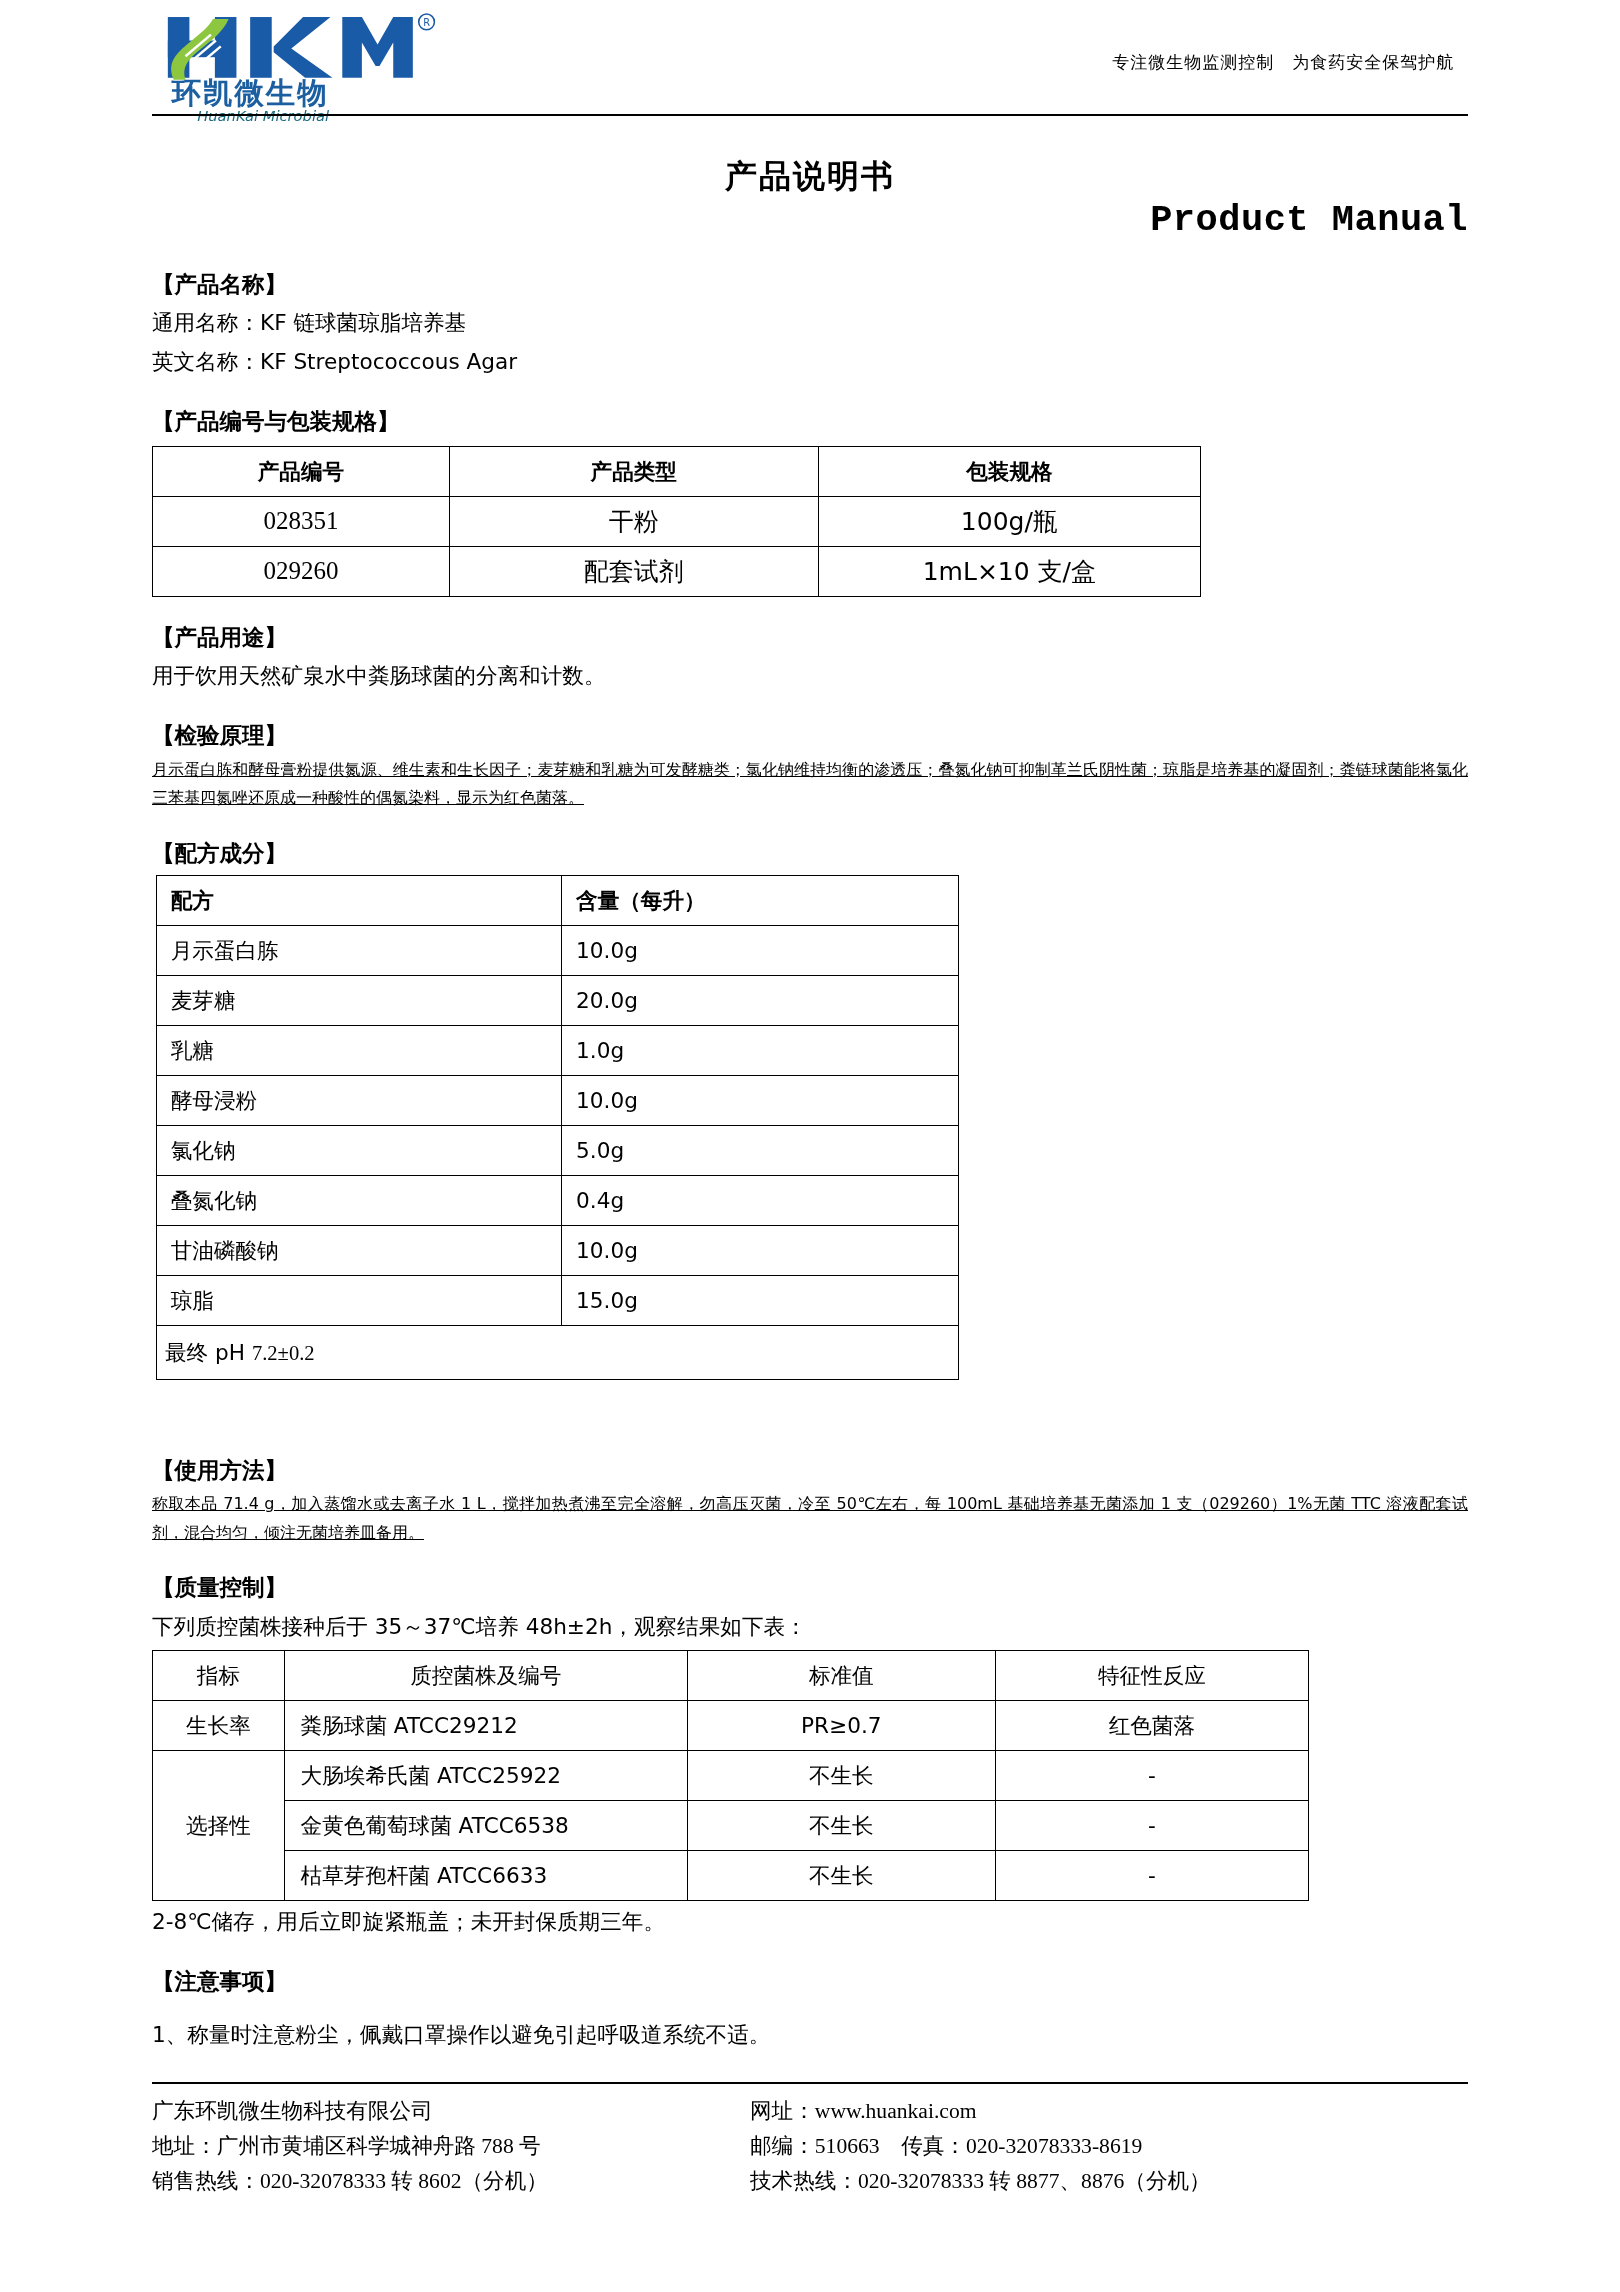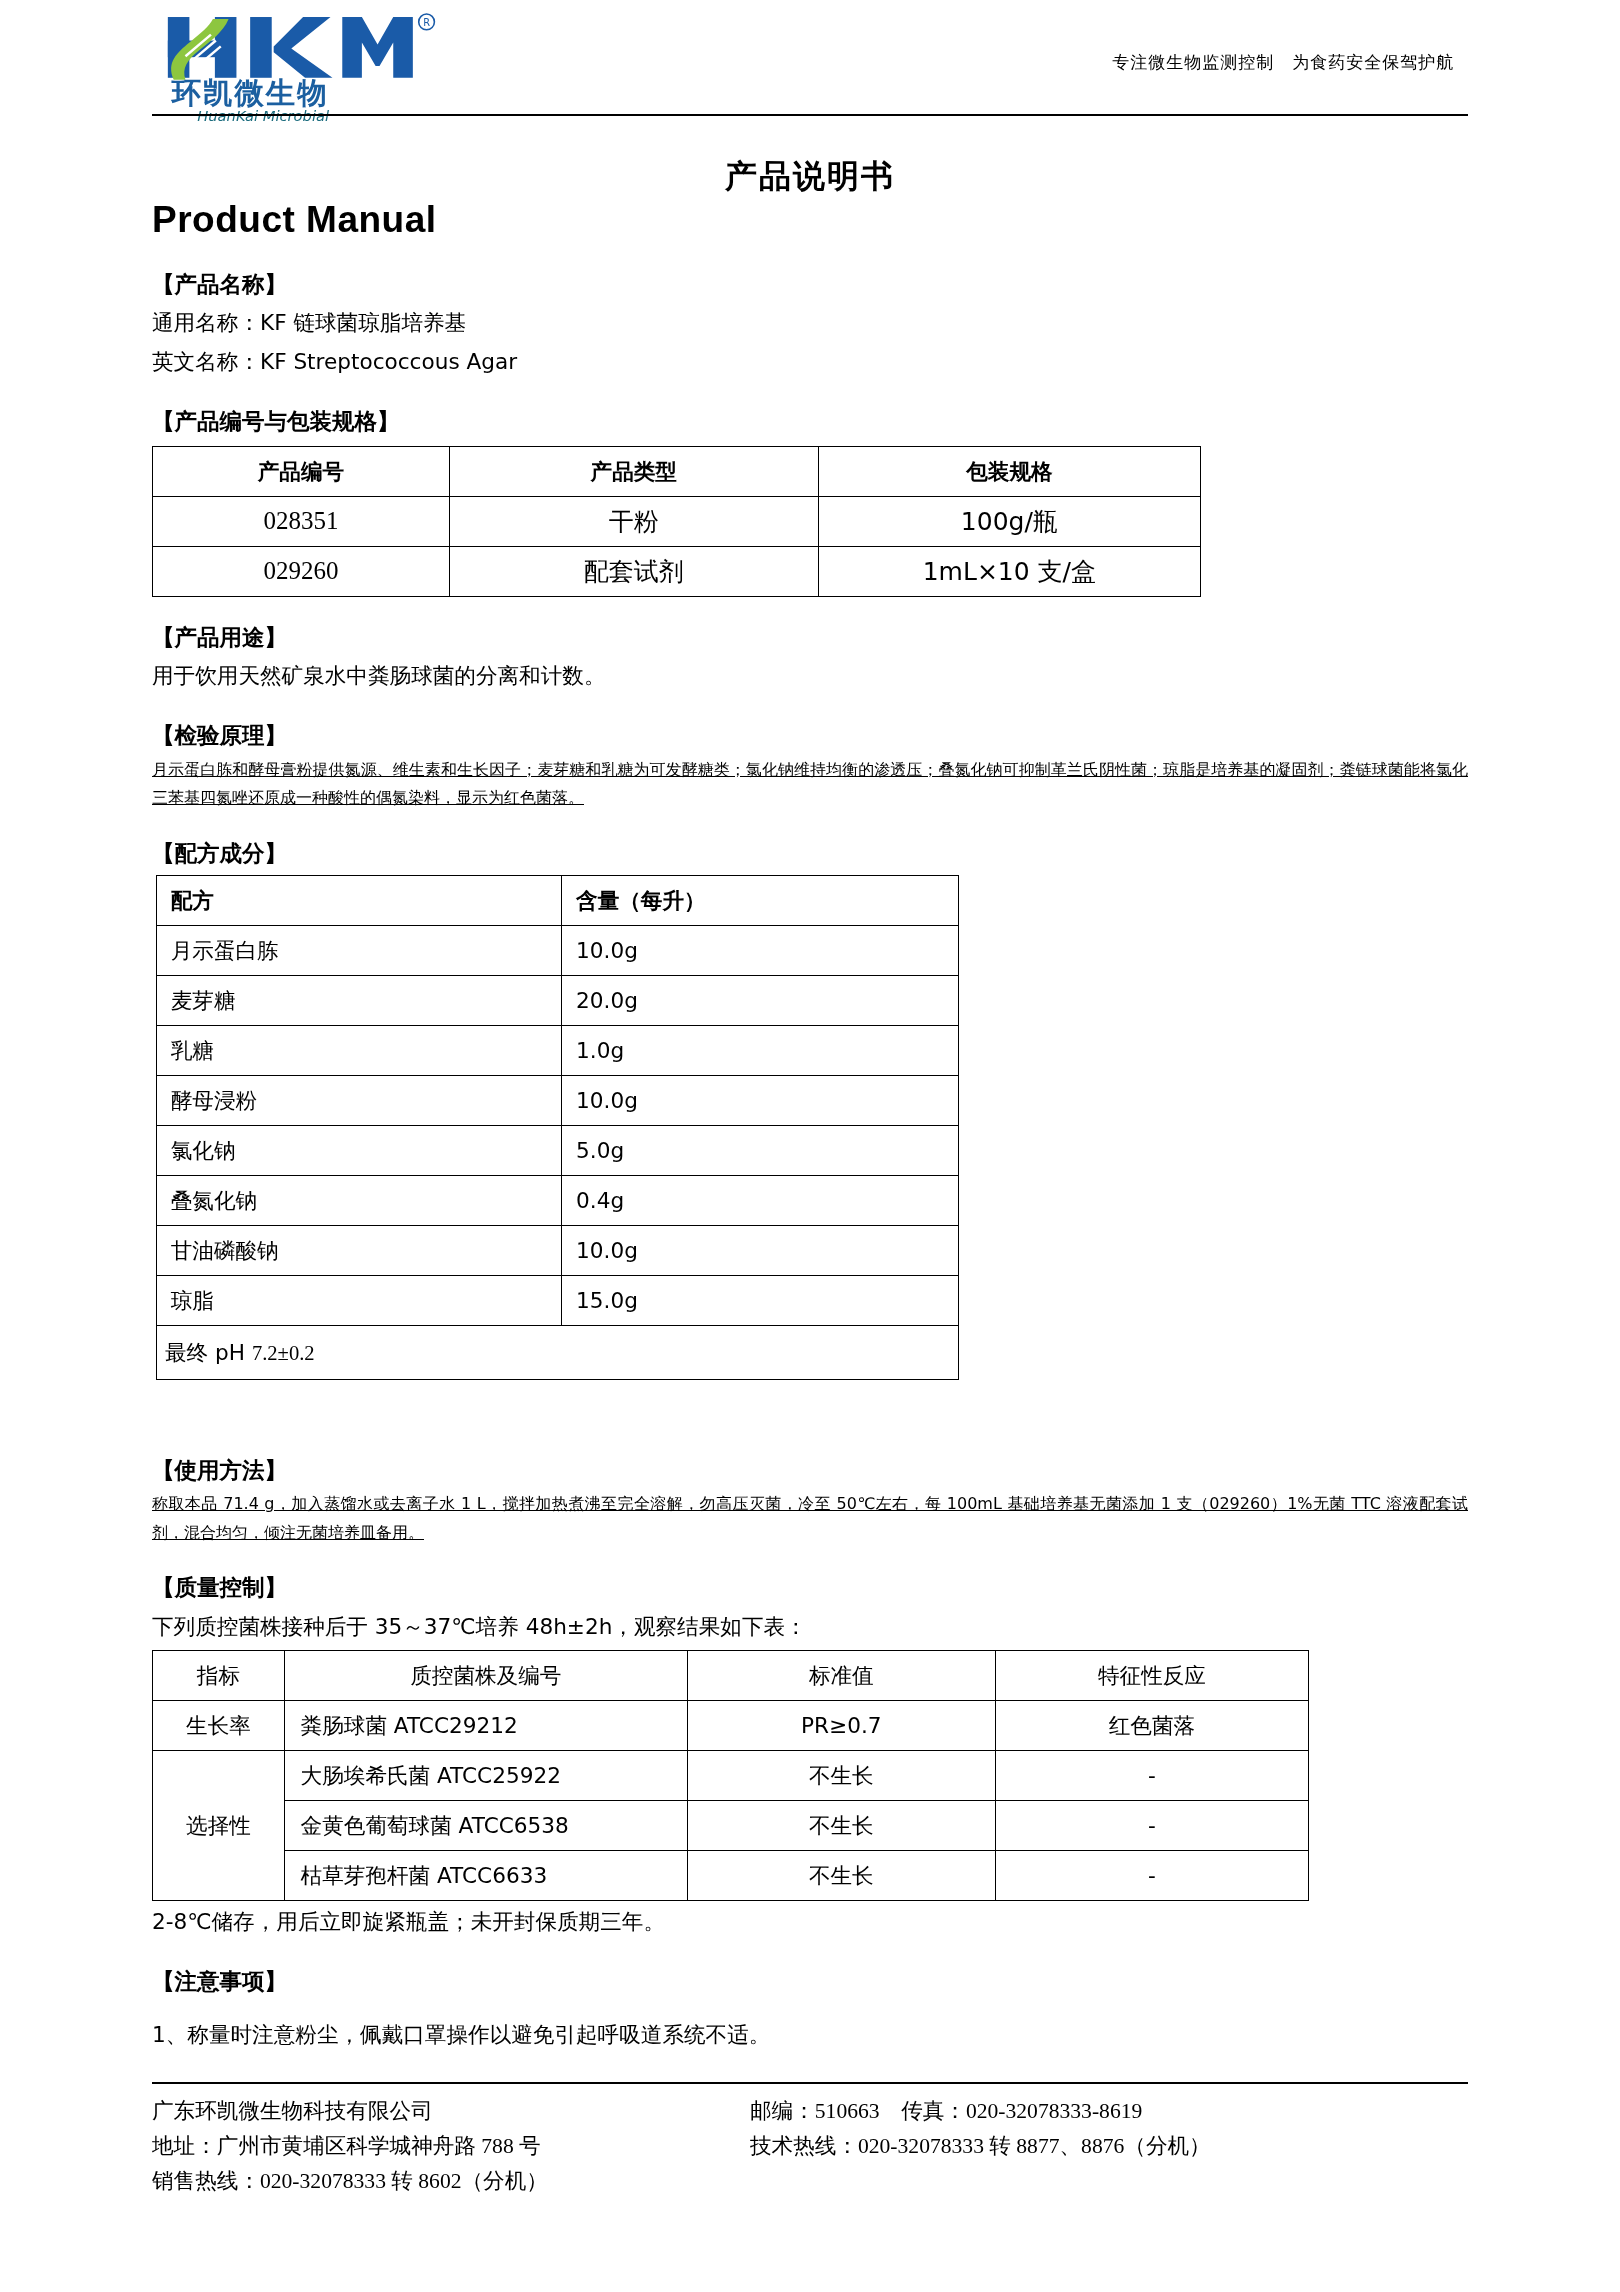--- a/index.html
+++ b/index.html
@@ -60,22 +60,22 @@
   .doc-title-cn {
     text-align: center;
     font-family: "DejaVu Sans", "Liberation Sans", sans-serif;
     font-size: 32px;
     font-weight: bold;
     letter-spacing: 2px;
     margin-top: 31px;
     line-height: 1.25;
   }
   .doc-title-en {
-    text-align: left;
-    font-family: Liberation Sans, sans-serif;
+    text-align: right;
+    font-family: Liberation Mono, monospace;
     font-size: 37px;
     font-weight: bold;
     letter-spacing: 0.5px;
     line-height: 1.3;
     margin-bottom: 9.8px;
   }
 
   
   .sec-head {
     font-size: 22.5px;
@@ -348,20 +348,21 @@
 
   <div class="footer">
     <div class="footer-rule"></div>
     <div class="footer-cols">
       <div class="footer-col-left">
         <div class="footer-line">广东环凯微生物科技有限公司</div>
         <div class="footer-line">地址：广州市黄埔区科学城神舟路 788 号</div>
         <div class="footer-line">销售热线：020-32078333 转 8602（分机）</div>
       </div>
       <div class="footer-col-right">
+        <div class="footer-line">网址：www.huankai.com</div>
         <div class="footer-line"><span>邮编：510663</span><span class="gap-sm"></span><span>传真：020-32078333-8619</span></div>
         <div class="footer-line">技术热线：020-32078333 转 8877、8876（分机）</div>
       </div>
     </div>
   </div>
 
 </div>
 
 
 </body></html>

